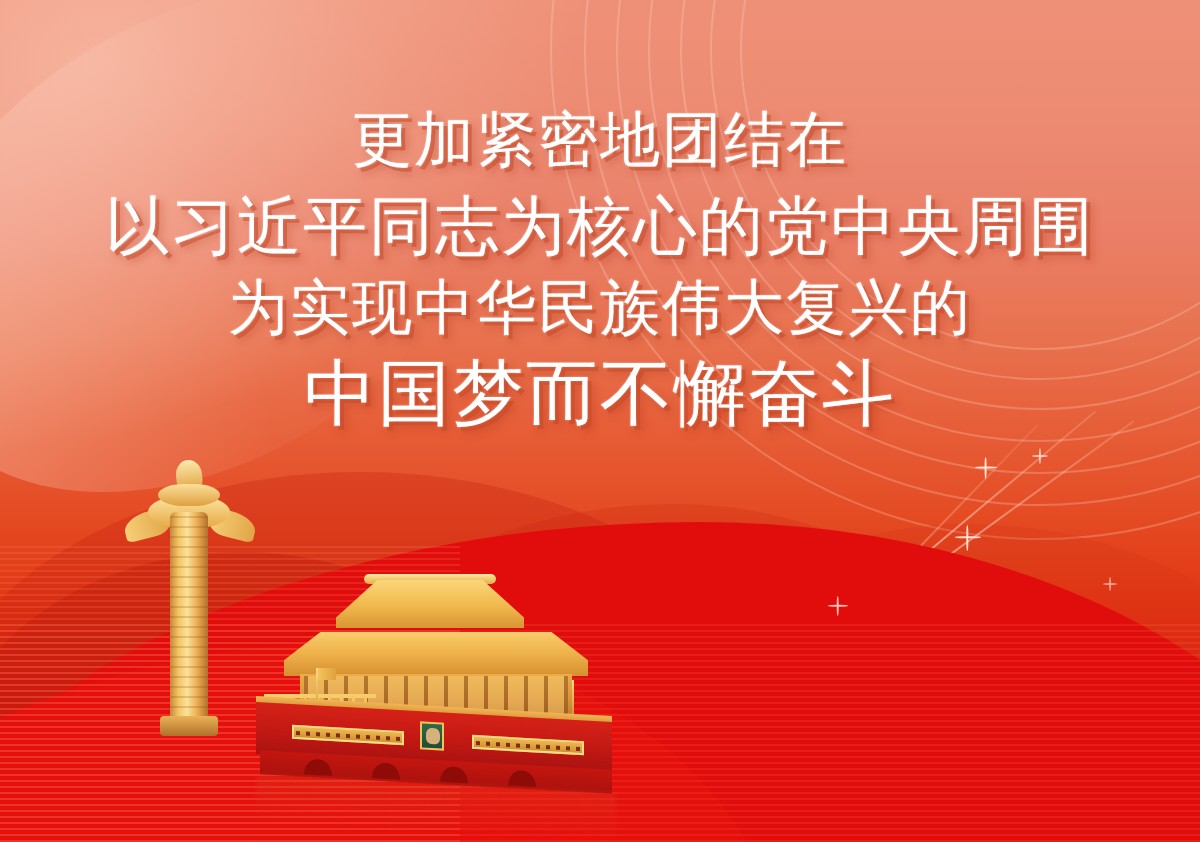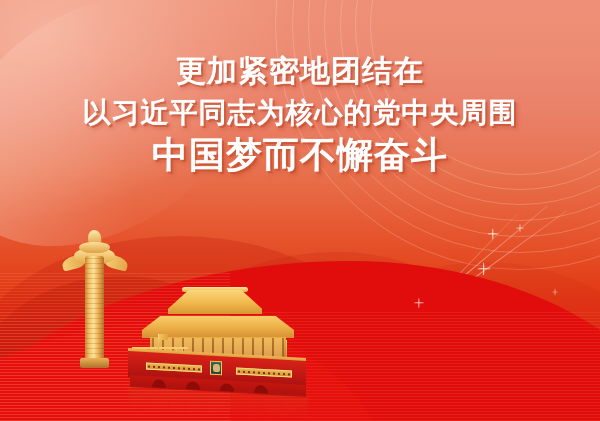--- a/index.html
+++ b/index.html
@@ -142,31 +142,31 @@
   .star::after{ width:13%; height:100%; transform:translate(-50%,-50%);
                 border-radius:50%; }
 
   
   .headline{
     position:absolute; left:0; top:50px; width:600px;
     text-align:center; z-index:30;
   }
   .hl-line{
     color:#ffffff;
-    font-weight:700;
+    font-weight:400;
     letter-spacing:1px;
     line-height:42px;
     white-space:nowrap;
     text-shadow:
        2px 2px 0 rgba(196,70,36,.50),
        3px 3px 4px rgba(172,50,24,.40),
        0 0 1px rgba(255,255,255,.7);
   }
   .hl-1{ font-size:30px; }
-  .hl-2{ font-size:28px; }
+  .hl-2{ font-size:32px; }
   .hl-3{ font-size:30px; }
   .hl-4{ font-size:36px; }
 
   
   .monument{ position:absolute; left:58px; top:228px; width:240px; height:160px; z-index:20; }
 
   
   .huabiao{ position:absolute; left:8px; top:2px; width:58px; height:136px; }
   .hb-shaft{
     position:absolute; left:19px; top:26px; width:19px; height:108px;
@@ -393,16 +393,17 @@
         <div class="arch" style="left:74px;"></div>
         <div class="arch" style="left:108px;"></div>
       </div>
       <div class="reflection"></div>
     </div>
   </div>
 
   <div class="headline">
     <div class="hl-line hl-1">更加紧密地团结在</div>
     <div class="hl-line hl-2">以习近平同志为核心的党中央周围</div>
+    <div class="hl-line hl-3">为实现中华民族伟大复兴的</div>
     <div class="hl-line hl-4">中国梦而不懈奋斗</div>
   </div>
 
 </div>
 
 </body></html>

